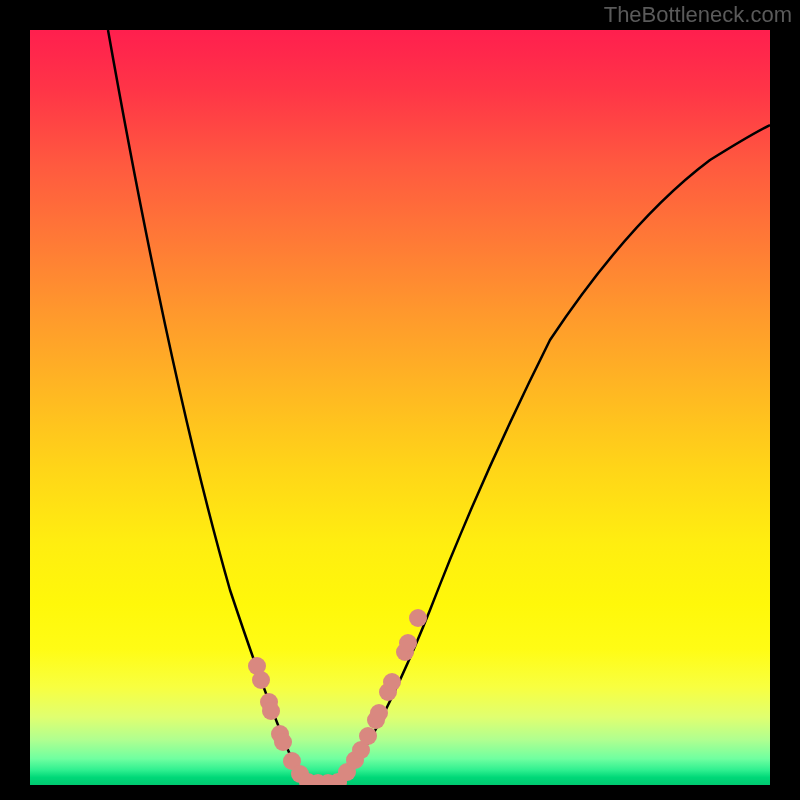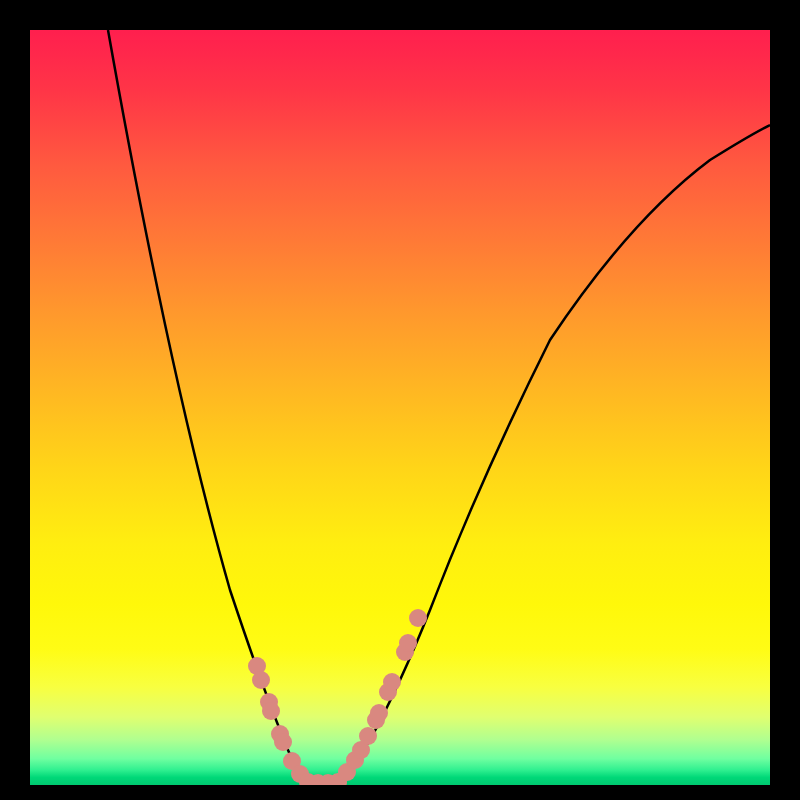--- a/index.html
+++ b/index.html
@@ -106,13 +106,14 @@
           <circle cx="388" cy="588" r="9" fill="#d98880"></circle>
         </g>
     </svg>
   </div>
 
   <div class="black-border border-top"></div>
   <div class="black-border border-bottom"></div>
   <div class="black-border border-left"></div>
   <div class="black-border border-right"></div>
 
+  <div class="watermark">TheBottleneck.com</div>
 </div>
 
 </body></html>

